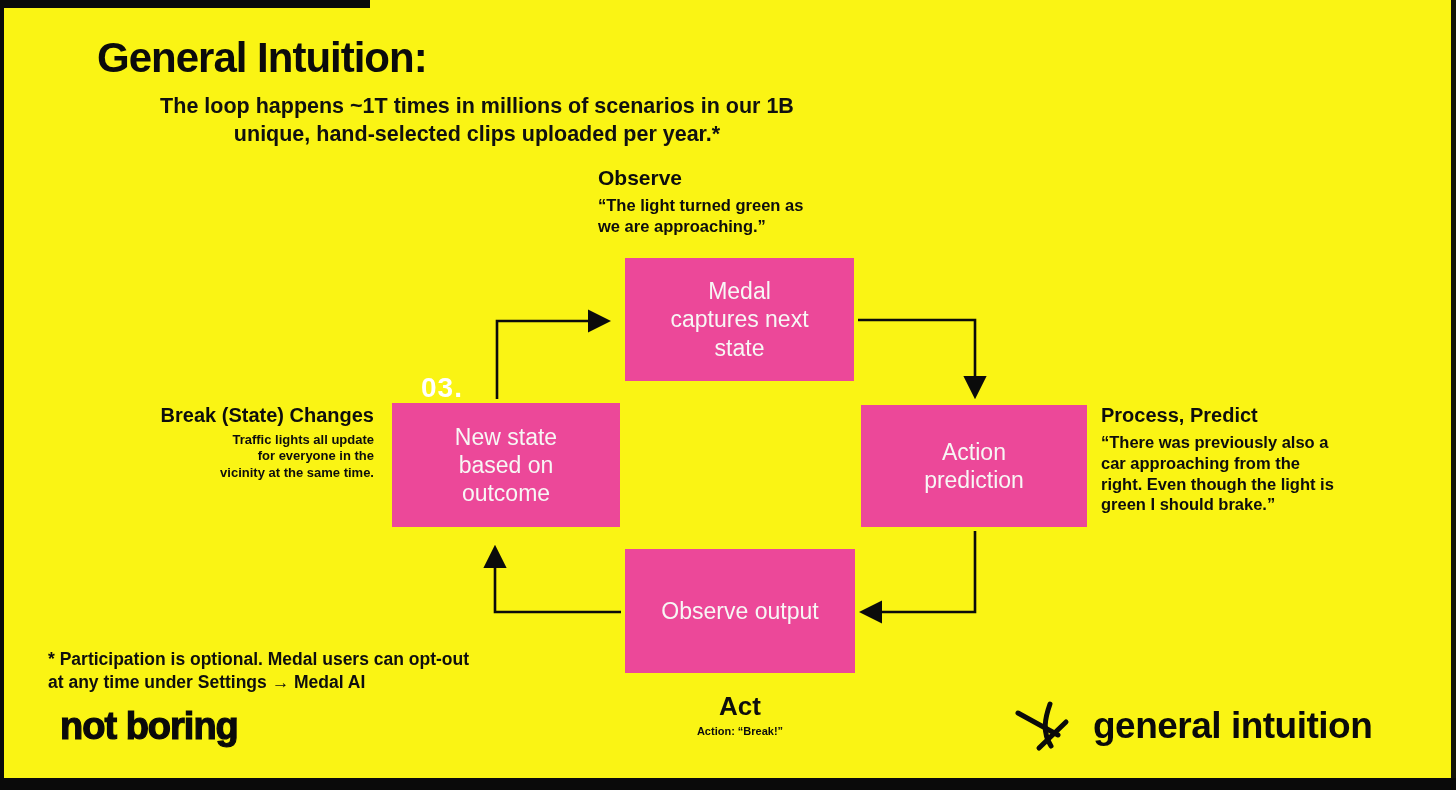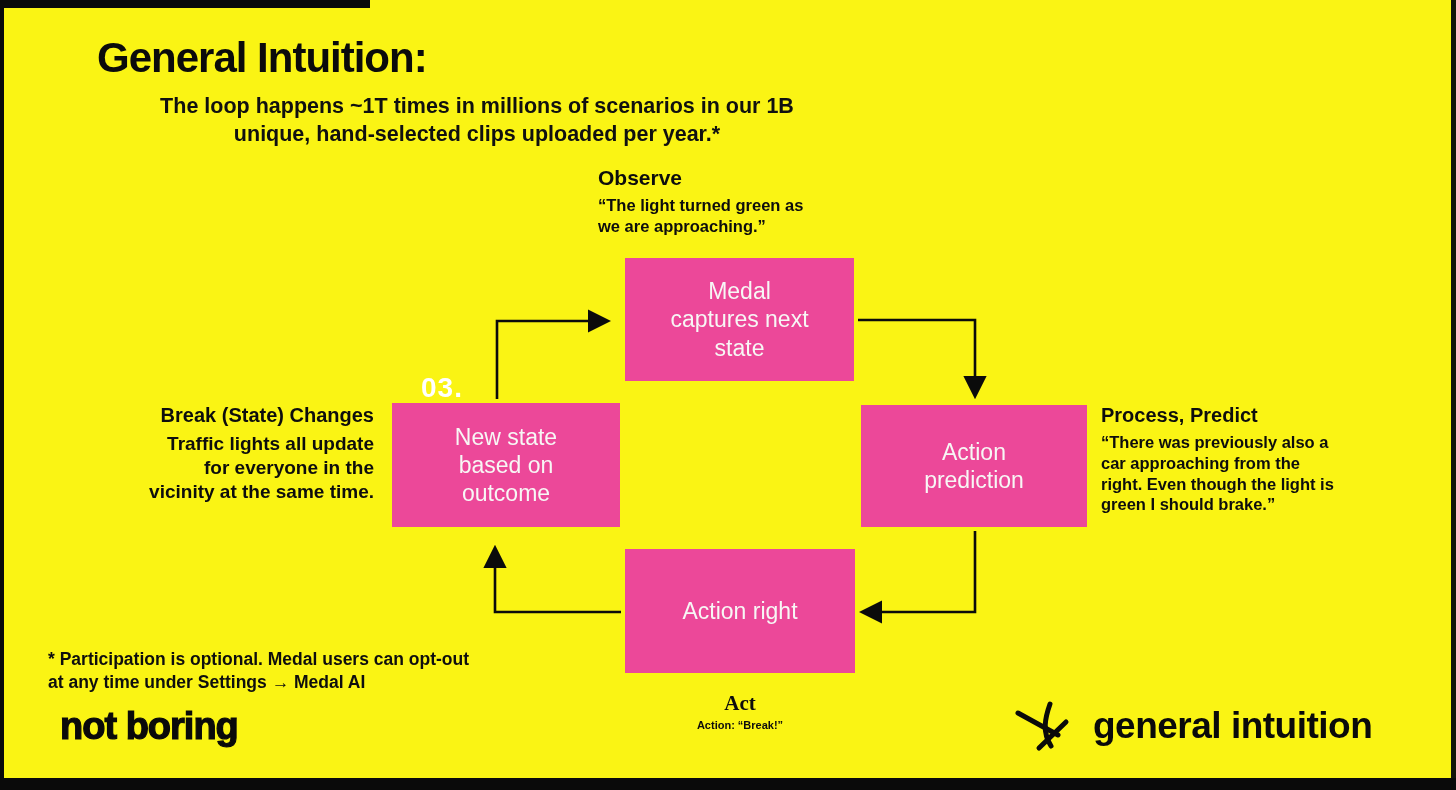--- a/index.html
+++ b/index.html
@@ -73,28 +73,28 @@
   .ann { position: absolute; }
   .ann-title { font-weight: 700; }
   .ann-quote { font-weight: 700; line-height: 1.26; white-space: pre-line; margin-top: 5px; }
 
   .ann-observe { left: 598px; top: 166px; width: 284px; text-align: left; }
   .ann-observe .ann-title { font-size: 21px; }
   .ann-observe .ann-quote { font-size: 16.5px; }
 
   .ann-world { left: 108px; top: 404px; width: 266px; text-align: right; }
   .ann-world .ann-title { font-size: 20px; }
-  .ann-world .ann-quote { font-size: 19px; }
+  .ann-world .ann-quote { font-size: 13px; }
 
   .ann-process { left: 1101px; top: 404px; width: 310px; text-align: left; }
   .ann-process .ann-title { font-size: 20px; }
   .ann-process .ann-quote { font-size: 16.5px; }
 
   .ann-act { left: 598px; top: 691px; width: 284px; text-align: center; }
-  .ann-act .ann-title { font-size: 21px; font-family: Liberation Serif, serif; }
+  .ann-act .ann-title { font-size: 26px; }
   .ann-act .ann-quote { font-size: 11px; margin-top: 3px; }
 
   .footnote {
     position: absolute;
     left: 48px; top: 648px;
     font-size: 17.5px;
     font-weight: 700;
     line-height: 1.3;
     white-space: pre-line;
     color: #0e0e0e;
@@ -155,21 +155,21 @@
   <div class="step-number">03.</div>
 
   <div class="node node-top">Medal
 captures next
 state</div>
   <div class="node node-right">Action
 prediction</div>
   <div class="node node-left">New state
 based on
 outcome</div>
-  <div class="node node-bottom">Action right</div>
+  <div class="node node-bottom">Observe output</div>
 
   <div class="ann ann-observe">
     <div class="ann-title">Observe</div>
     <div class="ann-quote">“The light turned green as
 we are approaching.”</div>
   </div>
 
   <div class="ann ann-world">
     <div class="ann-title">Break (State) Changes</div>
     <div class="ann-quote">Traffic lights all update

